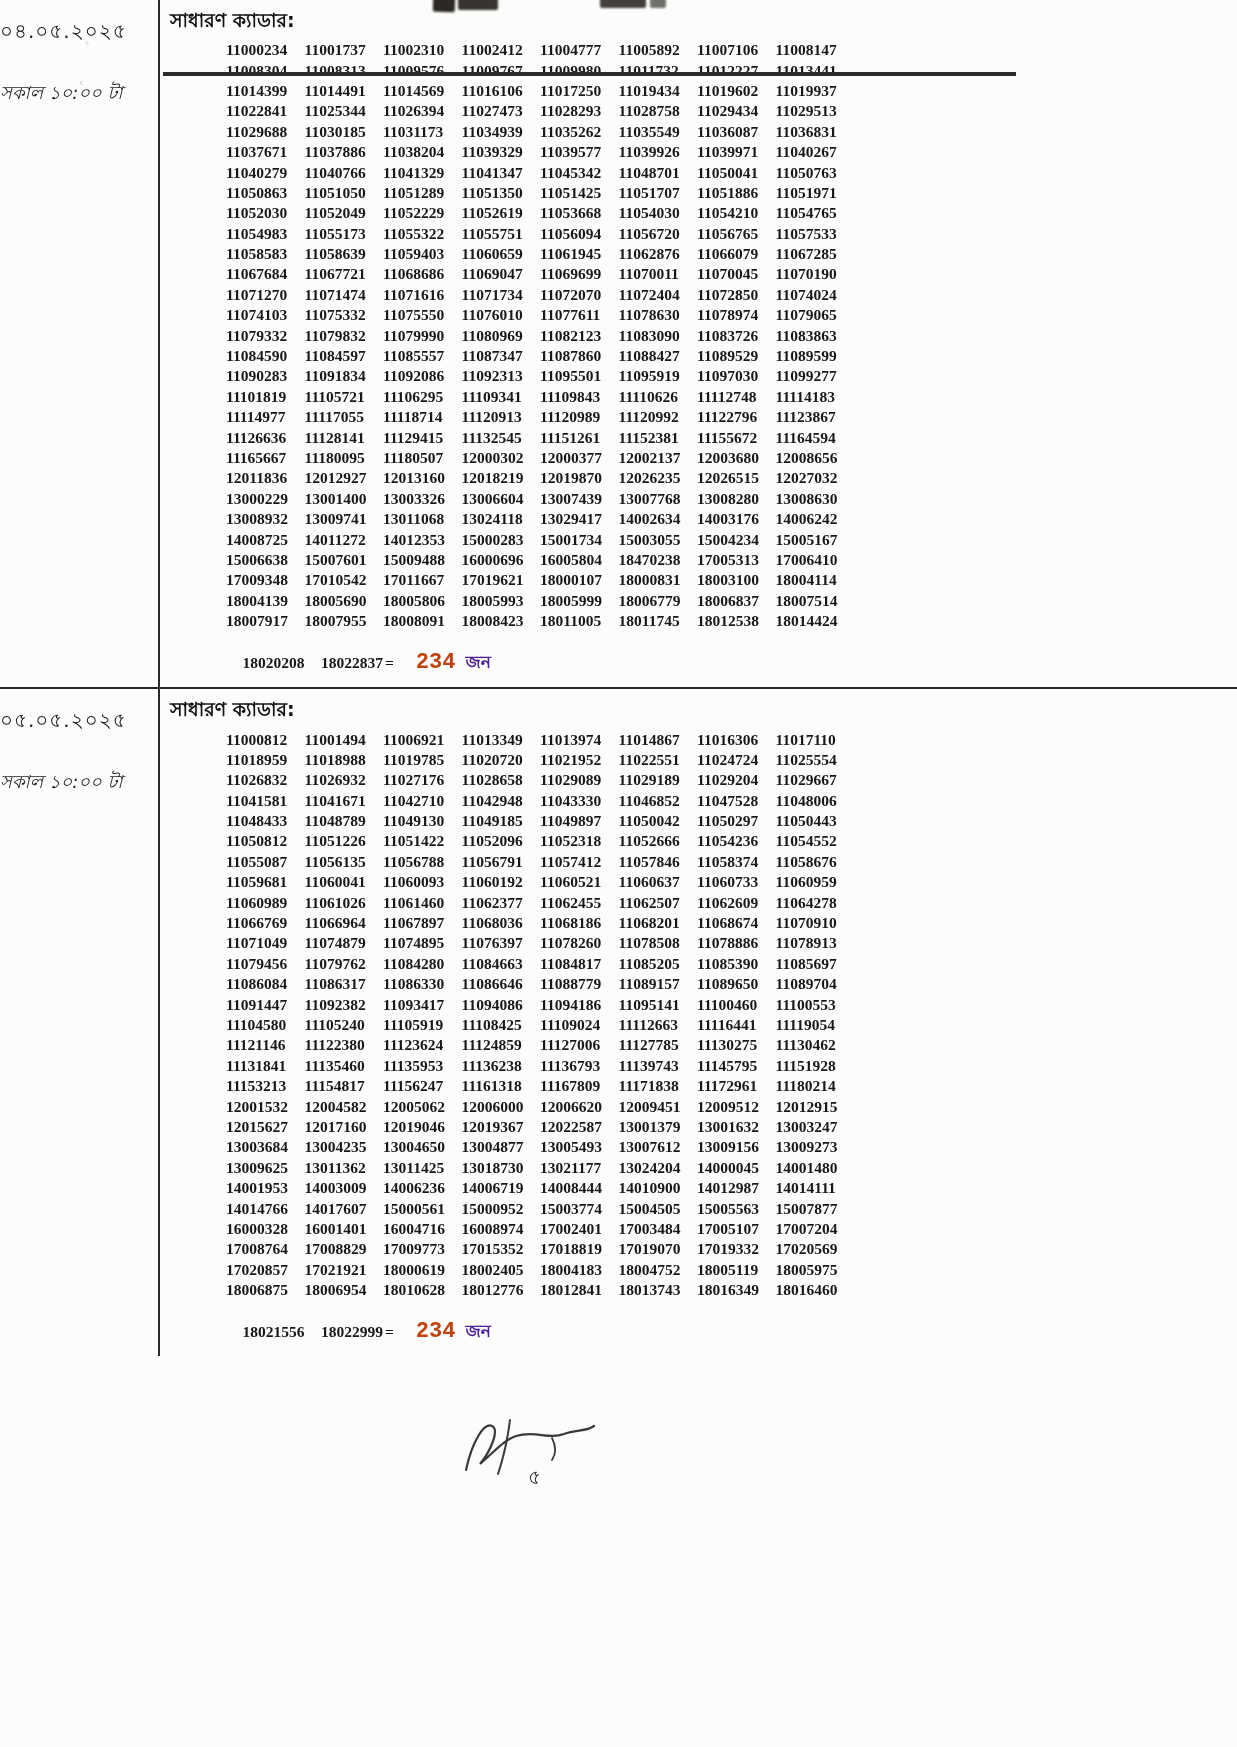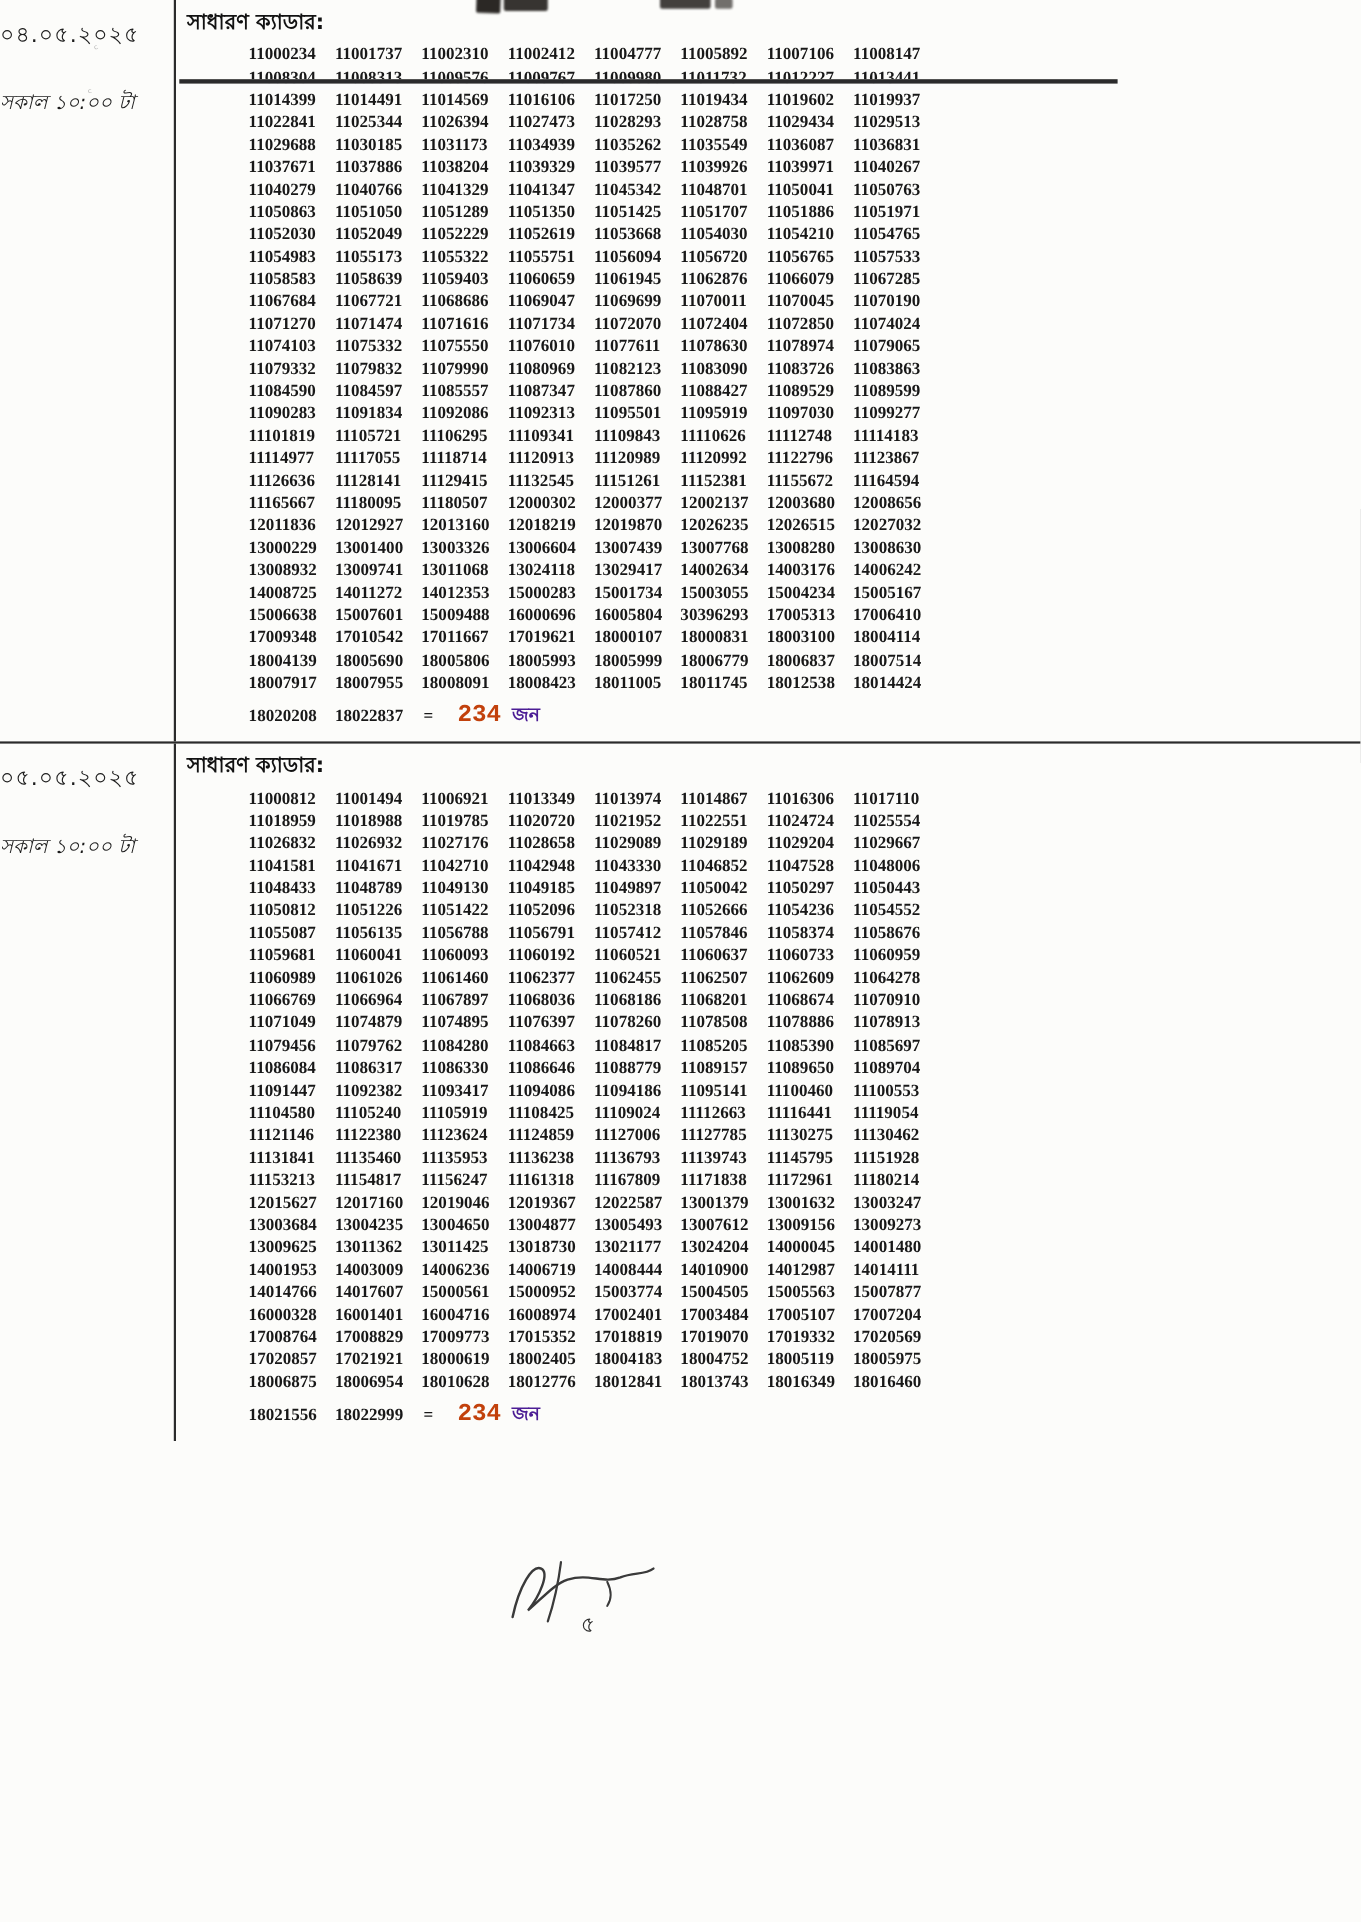--- a/index.html
+++ b/index.html
@@ -63,22 +63,23 @@
   .roll-num{
     font-family:"Liberation Serif",serif;
     font-weight:bold;
     font-size:15.5px;
     color:#181818;
     white-space:nowrap;
   }
   .summary-line{
     display:flex;
     align-items:baseline;
-    margin-top:5px;
+    margin-top:18px;
     height:26px;
+    text-align:right;
   }
   .summary-line .roll-num{width:78.5px;}
   .eq{font-weight:bold;font-size:15.5px;margin:0 22px 0 2px;color:#181818;}
   .count{font-size:22px;font-weight:bold;color:#c2410c;margin-right:10px;font-family:Liberation Mono, monospace;}
   .unit{font-family:"DejaVu Sans",sans-serif;font-weight:bold;font-size:17px;color:#4c1d95;}
 
   .signature{position:absolute;left:452px;top:1412px;width:150px;height:80px;}
   .page-number{
     position:absolute;left:528px;top:1462px;
     font-family:"DejaVu Sans",sans-serif;
@@ -354,21 +355,21 @@
             <span class="roll-num">15003055</span>
             <span class="roll-num">15004234</span>
             <span class="roll-num">15005167</span>
           </div>
           <div class="roll-line">
             <span class="roll-num">15006638</span>
             <span class="roll-num">15007601</span>
             <span class="roll-num">15009488</span>
             <span class="roll-num">16000696</span>
             <span class="roll-num">16005804</span>
-            <span class="roll-num">30396293</span>
+            <span class="roll-num">18470238</span>
             <span class="roll-num">17005313</span>
             <span class="roll-num">17006410</span>
           </div>
           <div class="roll-line">
             <span class="roll-num">17009348</span>
             <span class="roll-num">17010542</span>
             <span class="roll-num">17011667</span>
             <span class="roll-num">17019621</span>
             <span class="roll-num">18000107</span>
             <span class="roll-num">18000831</span>
@@ -585,20 +586,30 @@
           </div>
           <div class="roll-line">
             <span class="roll-num">11153213</span>
             <span class="roll-num">11154817</span>
             <span class="roll-num">11156247</span>
             <span class="roll-num">11161318</span>
             <span class="roll-num">11167809</span>
             <span class="roll-num">11171838</span>
             <span class="roll-num">11172961</span>
             <span class="roll-num">11180214</span>
+          </div>
+          <div class="roll-line">
+            <span class="roll-num">12001532</span>
+            <span class="roll-num">12004582</span>
+            <span class="roll-num">12005062</span>
+            <span class="roll-num">12006000</span>
+            <span class="roll-num">12006620</span>
+            <span class="roll-num">12009451</span>
+            <span class="roll-num">12009512</span>
+            <span class="roll-num">12012915</span>
           </div>
           <div class="roll-line">
             <span class="roll-num">12015627</span>
             <span class="roll-num">12017160</span>
             <span class="roll-num">12019046</span>
             <span class="roll-num">12019367</span>
             <span class="roll-num">12022587</span>
             <span class="roll-num">13001379</span>
             <span class="roll-num">13001632</span>
             <span class="roll-num">13003247</span>

